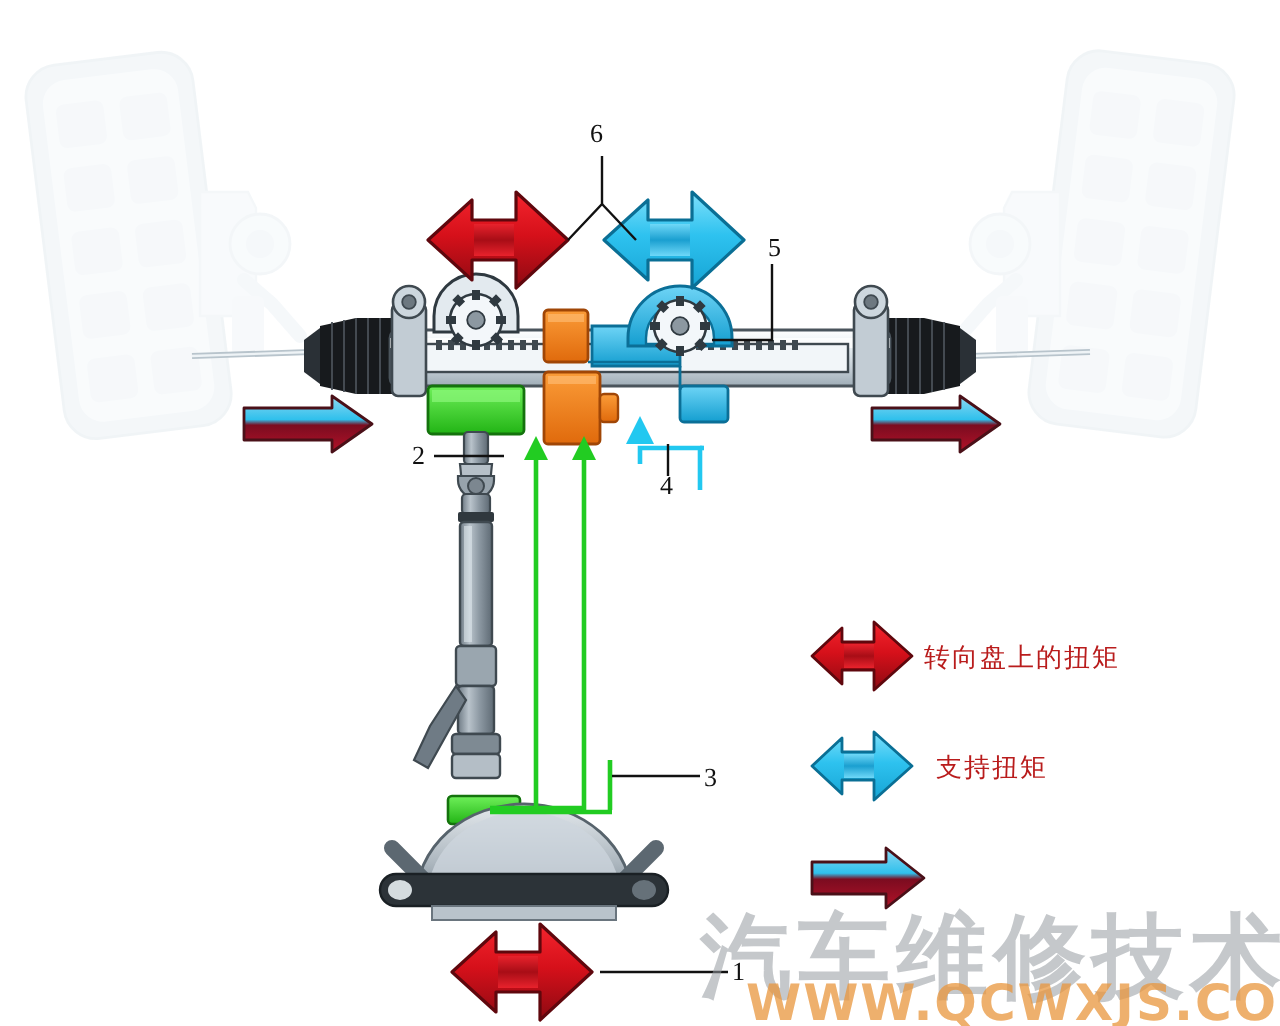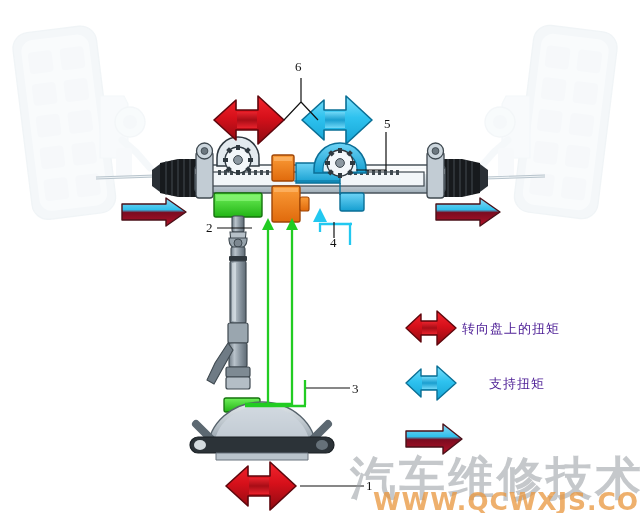--- a/index.html
+++ b/index.html
@@ -29,21 +29,21 @@
     font-family: "Liberation Serif", serif;
     font-size: 13px;
     color: #111111;
     line-height: 1;
     white-space: nowrap;
   }
   .legend-text {
     position: absolute;
     font-family: Liberation Sans, sans-serif;
     font-size: 13px;
-    color: #4c1d95;
+    color: #b91c1c;
     white-space: nowrap;
     letter-spacing: 1px;
   }
   .wm-cn {
     position: absolute;
     font-family: "DejaVu Sans", sans-serif;
     font-size: 46px;
     font-weight: bold;
     color: rgba(150,155,160,0.55);
     letter-spacing: 3px;
@@ -402,19 +402,19 @@
   </svg>
 
   <div class="lbl" style="left:295px; top:60px;">6</div>
   <div class="lbl" style="left:384px; top:117px;">5</div>
   <div class="lbl" style="left:330px; top:236px;">4</div>
   <div class="lbl" style="left:206px; top:221px;">2</div>
   <div class="lbl" style="left:352px; top:382px;">3</div>
   <div class="lbl" style="left:366px; top:479px;">1</div>
 
   <div class="legend-text" style="left:462px; top:320px;">转向盘上的扭矩</div>
-  <div class="legend-text" style="left:489px; top:375px;">支持扭矩</div>
+  <div class="legend-text" style="left:468px; top:375px;">支持扭矩</div>
   <div class="legend-text" style="left:470px; top:431px;"></div>
 
   <div class="wm-cn" style="left:350px; top:448px;">汽车维修技术网</div>
   <div class="wm-url" style="left:373px; top:487px;">WWW.QCWXJS.COM</div>
 
 </div>
 
 </body></html>

